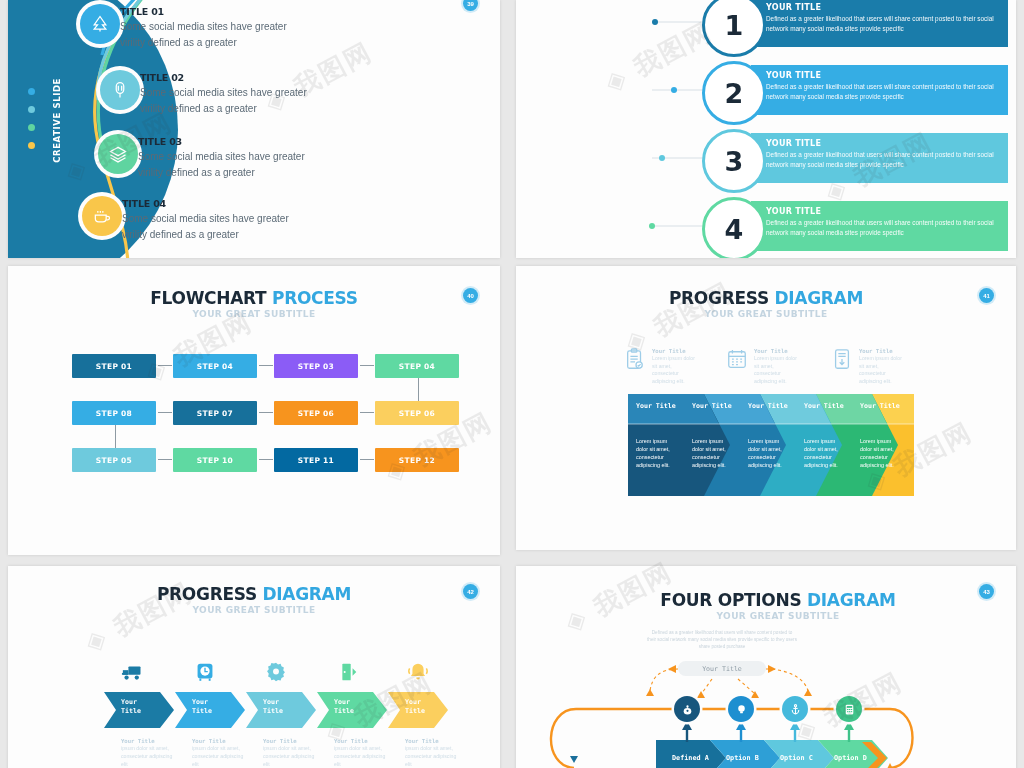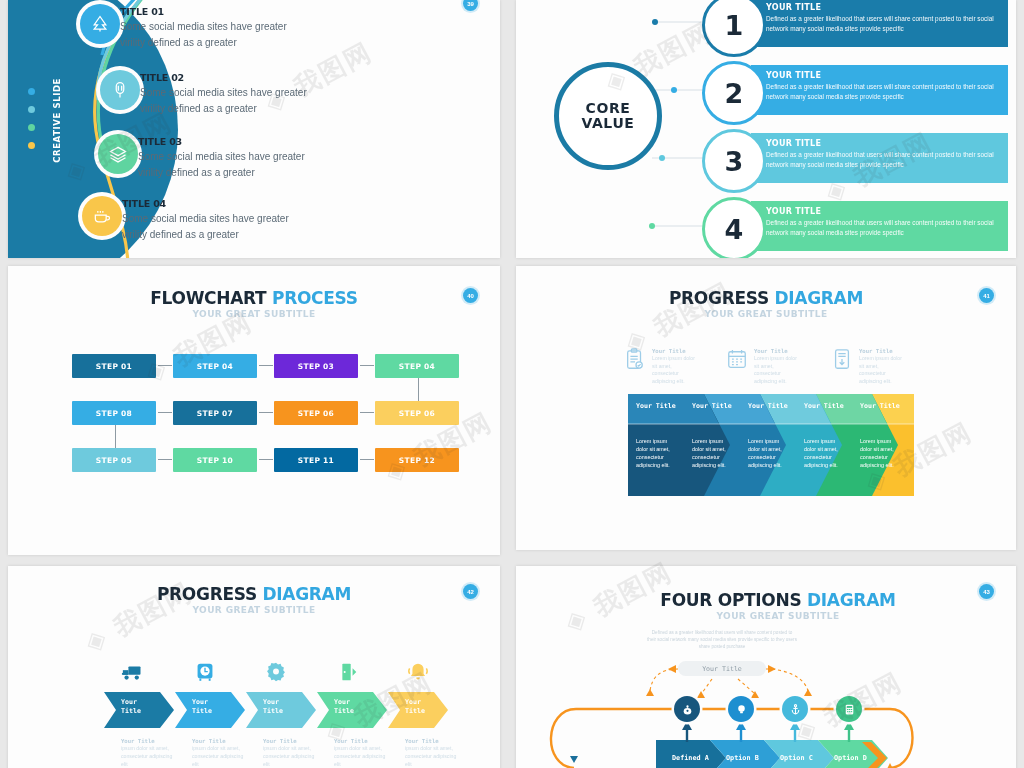--- a/index.html
+++ b/index.html
@@ -234,24 +234,20 @@
       <line x1="136" y1="22" x2="200" y2="22" stroke="#d7dfe5" stroke-width="1"></line>
       <line x1="136" y1="90" x2="200" y2="90" stroke="#d7dfe5" stroke-width="1"></line>
       <line x1="136" y1="158" x2="200" y2="158" stroke="#d7dfe5" stroke-width="1"></line>
       <line x1="136" y1="226" x2="200" y2="226" stroke="#d7dfe5" stroke-width="1"></line>
       <circle cx="139" cy="22" r="3" fill="#1a7caa"></circle>
       <circle cx="158" cy="90" r="3" fill="#35ade4"></circle>
       <circle cx="146" cy="158" r="3" fill="#5fc8de"></circle>
       <circle cx="136" cy="226" r="3" fill="#5fd9a2"></circle>
     </svg>
 
-    <div class="core-circle">
-      <div>CORE</div>
-      <div>VALUE</div>
-    </div>
 
     <div class="cv-row" style="top:-3px;">
       <div class="cv-bar" style="background:#1a7caa"></div>
       <div class="cv-num" style="border:3px solid #1a7caa">1</div>
       <div class="cv-txt">
         <div class="cv-h">YOUR TITLE</div>
         <div class="cv-p">Defined as a greater likelihood that users will share content posted to their social network many social media sites provide specific</div>
       </div>
     </div>
 
@@ -305,21 +301,21 @@
       <div class="fc-conn" style="left:86px;top:58px;width:14px;height:1px;"></div>
 
       <div class="fc-conn" style="left:43px;top:71px;width:1px;height:23px;"></div>
 
       <div class="fc-conn" style="left:86px;top:105px;width:14px;height:1px;"></div>
       <div class="fc-conn" style="left:187px;top:105px;width:14px;height:1px;"></div>
       <div class="fc-conn" style="left:288px;top:105px;width:14px;height:1px;"></div>
 
       <div class="fc-box" style="left:0px;top:0px;background:#17709b">STEP 01</div>
       <div class="fc-box" style="left:101px;top:0px;background:#35ade4">STEP 04</div>
-      <div class="fc-box" style="left:202px;top:0px;background:#6d28d9">STEP 03</div>
+      <div class="fc-box" style="left:202px;top:0px;background:#8b5cf6">STEP 03</div>
       <div class="fc-box" style="left:303px;top:0px;background:#5fd9a2">STEP 04</div>
 
       <div class="fc-box" style="left:303px;top:47px;background:#fbcf5e">STEP 06</div>
       <div class="fc-box" style="left:202px;top:47px;background:#f7941e">STEP 06</div>
       <div class="fc-box" style="left:101px;top:47px;background:#17709b">STEP 07</div>
       <div class="fc-box" style="left:0px;top:47px;background:#35ade4">STEP 08</div>
 
       <div class="fc-box" style="left:0px;top:94px;background:#6ecadd">STEP 05</div>
       <div class="fc-box" style="left:101px;top:94px;background:#5fd9a2">STEP 10</div>
       <div class="fc-box" style="left:202px;top:94px;background:#0369a1">STEP 11</div>

